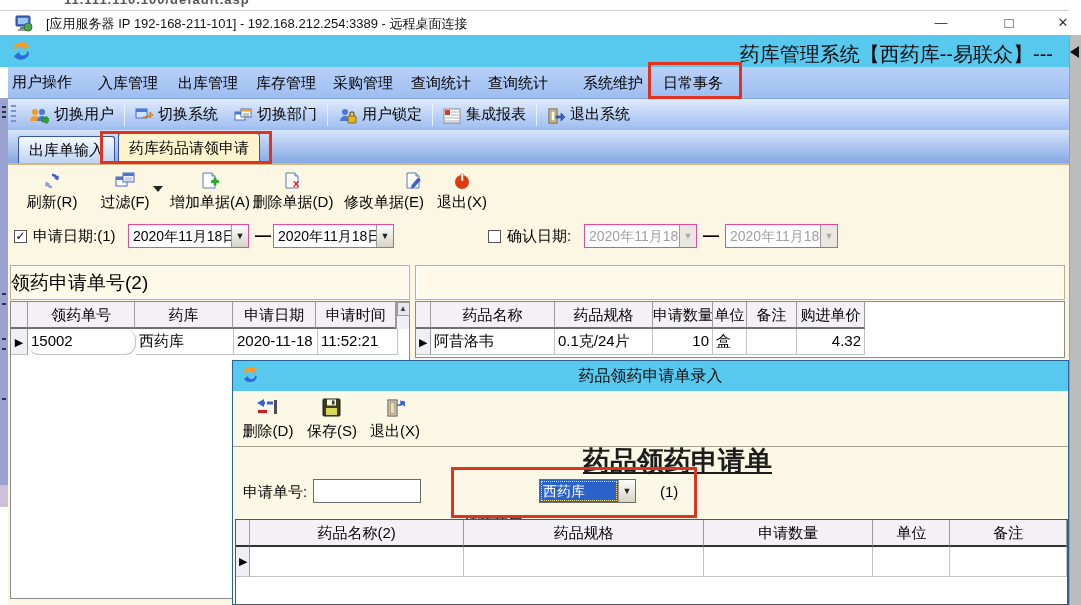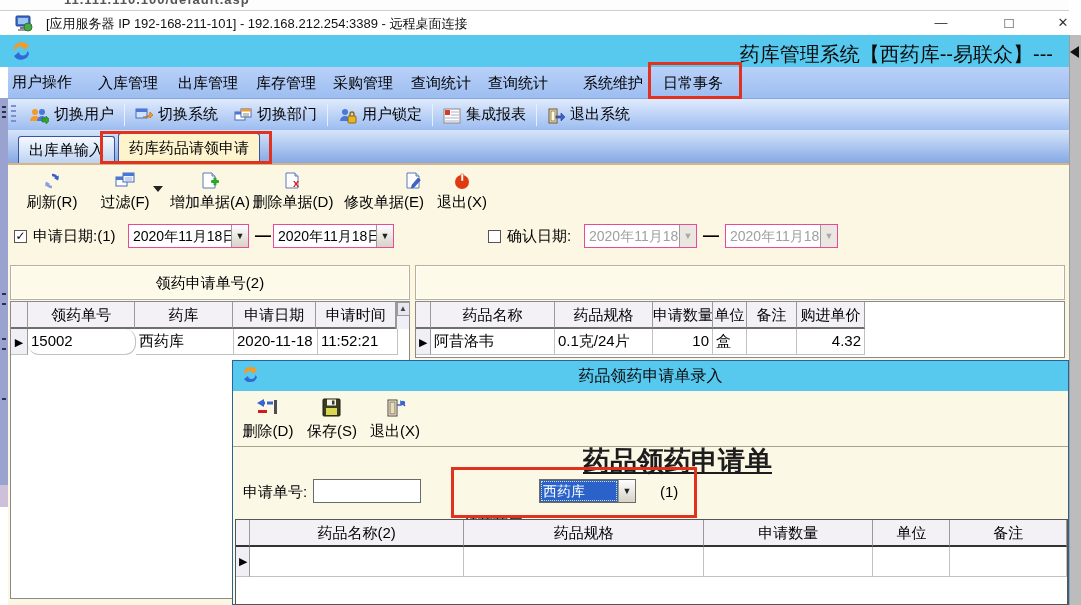--- a/index.html
+++ b/index.html
@@ -52,21 +52,21 @@
   .flabel{position:absolute;font-size:15px;white-space:nowrap;}
   .combo{position:absolute;height:24px;background:#fff;border:1px solid #ec4899;display:flex;}
   .combo .val{flex:1;font-size:14px;line-height:22px;padding-left:4px;white-space:nowrap;overflow:hidden;}
   .combo .btn{width:17px;background:linear-gradient(#fefefe,#d6d2c6);border-left:1px solid #9a9a9a;display:flex;align-items:center;justify-content:center;font-size:9px;color:#222;}
   .combo.disabled .val{color:#9f9f9f;}
   .combo.disabled .btn{color:#a8a8a8;background:#e9e7df;}
   .dash{position:absolute;font-size:16px;font-weight:bold;}
 
   
   .groupbox{position:absolute;height:35px;background:#fdfaе8;background:#fdfae9;border:1px solid #b8b098;box-shadow:inset 0 0 0 1px #fff;
-            text-align:center;font-size:15px;line-height:33px;}
+            font-size:19px;line-height:33px;}
 
   
   .tbl{position:absolute;background:#fff;border:1px solid #8a8a8a;}
   .trow{display:flex;}
   .th{border-right:1px solid #9a9a9a;border-bottom:2px solid #6f6f6f;background:#f3f1f5;font-size:15px;text-align:center;
       height:27px;line-height:25px;overflow:hidden;white-space:nowrap;}
   .td{border-right:1px solid #c2c2c2;border-bottom:1px solid #c2c2c2;font-size:15px;height:26px;line-height:24px;
       padding:0 3px;overflow:hidden;white-space:nowrap;background:#fff;}
   .selcell{background:#efeff5;border-right:1px solid #9a9a9a;text-align:center;}
   .marker{font-size:11px;line-height:26px;color:#000;}

